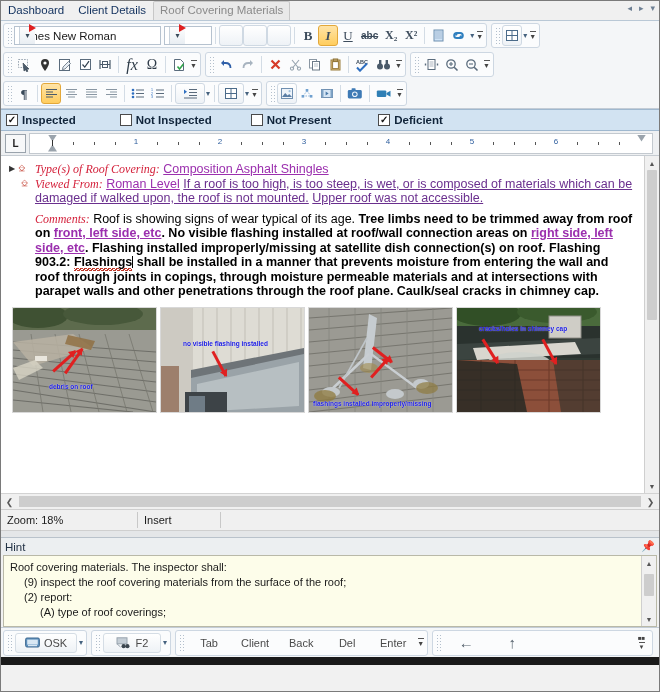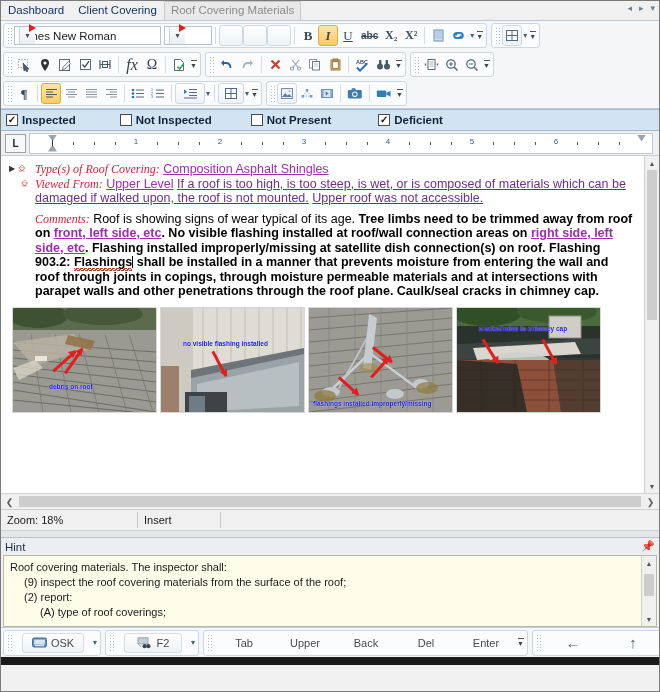--- a/index.html
+++ b/index.html
@@ -133,32 +133,32 @@
   .hinttext .i1{padding-left:14px;}
   .hinttext .i2{padding-left:30px;}
 
   
   .keybar{height:30px;background:#f4f6f8;border-top:1px solid #c3ccd6;display:flex;
           align-items:center;padding:1px 2px;box-sizing:border-box;}
   .kgroup{display:flex;align-items:center;height:26px;border:1px solid #cdd7e2;border-radius:3px;
           background:#fbfcfd;margin-right:4px;padding:0 2px;box-sizing:border-box;}
   .kbtn{height:20px;min-width:44px;display:flex;align-items:center;justify-content:center;gap:4px;
         border:1px solid #d5dde5;border-radius:3px;background:linear-gradient(#ffffff,#eef2f6);
-        font-size:11px;color:#4a4a4a;padding:0 7px;box-sizing:border-box;margin:0 8px;}
+        font-size:11px;color:#4a4a4a;padding:0 7px;box-sizing:border-box;margin:0 1px;}
   .kbtn.plain{border:1px solid transparent;background:transparent;}
   .bottomshadow{height:8px;background:#1a1a1a;}
 </style>
 </head>
 <body>
 
 <div class="app">
 
   <div class="tabstrip">
     <div class="tab">Dashboard</div>
-    <div class="tab">Client Covering</div>
+    <div class="tab">Client Details</div>
     <div class="tab active">Roof Covering Materials</div>
     <div class="tabnav">
       <span>◂</span>
       <span>▸</span>
       <span>▾</span>
     </div>
   </div>
 
   <div class="toolbars">
 
@@ -547,21 +547,21 @@
         </div>
       </div>
 
       <div style="position:relative">
         <div class="rowmark" style="top:1px;padding-left:12px">
           <span>⎒</span>
         </div>
         <div class="parabody">
           <div class="line para">
             <span class="fieldlabel">Viewed From:</span>
-            <span class="fieldval">Upper Level</span>
+            <span class="fieldval">Roman Level</span>
             <span class="fieldval" style="color:#6a2f8e">If a roof is too high, is too steep, is wet, or is composed of materials which can be  damaged if walked upon, the roof is not mounted.</span>
             <span class="fieldval" style="color:#6a2f8e">Upper roof was not accessible.</span>
           </div>
         </div>
       </div>
 
       <div style="position:relative;margin-top:6px">
         <div class="parabody">
           <div class="line para">
             <span class="fieldlabel">Comments:</span><span> Roof is showing signs of wear typical of its age.</span><span class="blk"> Tree limbs need to be trimmed away from roof on </span><span class="blk fieldval">front, left side, etc</span><span class="blk">. No visible flashing installed at roof/wall connection areas on </span><span class="blk fieldval">right side, left side, etc</span><span class="blk">. Flashing installed improperly/missing at satellite dish connection(s) on roof. Flashing 903.2: </span><span class="blk squig">Flashings</span><span class="caret"></span><span class="blk"> shall be installed in a manner that prevents moisture from entering the wall and roof through joints in copings, through moisture permeable materials and at intersections with parapet walls and other penetrations through the roof plane. Caulk/seal cracks in chimney cap.</span>
@@ -781,21 +781,21 @@
           </svg>
         </span>
         <span>F2</span>
       </div>
       <span class="chev">▾</span>
     </div>
 
     <div class="kgroup">
       <div class="grip"></div>
       <div class="kbtn plain">Tab</div>
-      <div class="kbtn plain">Upper</div>
+      <div class="kbtn plain">Client</div>
       <div class="kbtn plain">Back</div>
       <div class="kbtn plain">Del</div>
       <div class="kbtn plain">Enter</div>
       <div class="more">
         <span class="bar"></span>
           <span style="font-size:7px;line-height:7px">▼</span>
       </div>
     </div>
 
     <div class="kgroup" style="flex:1">

